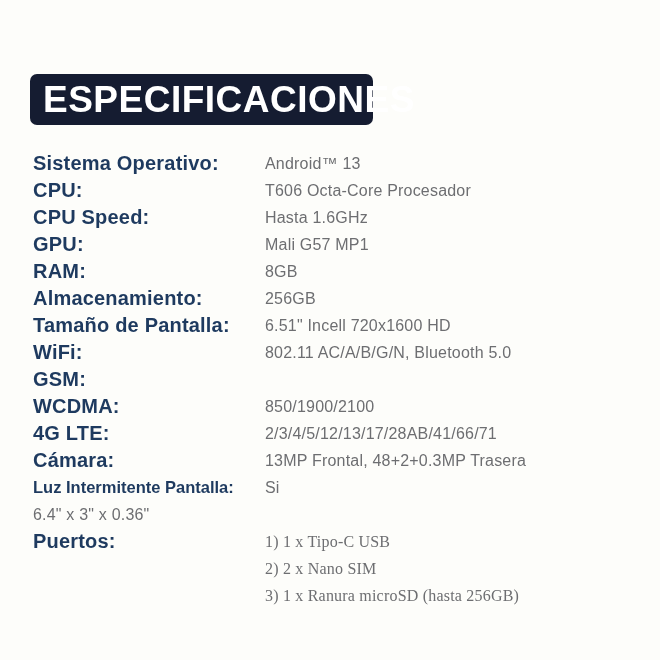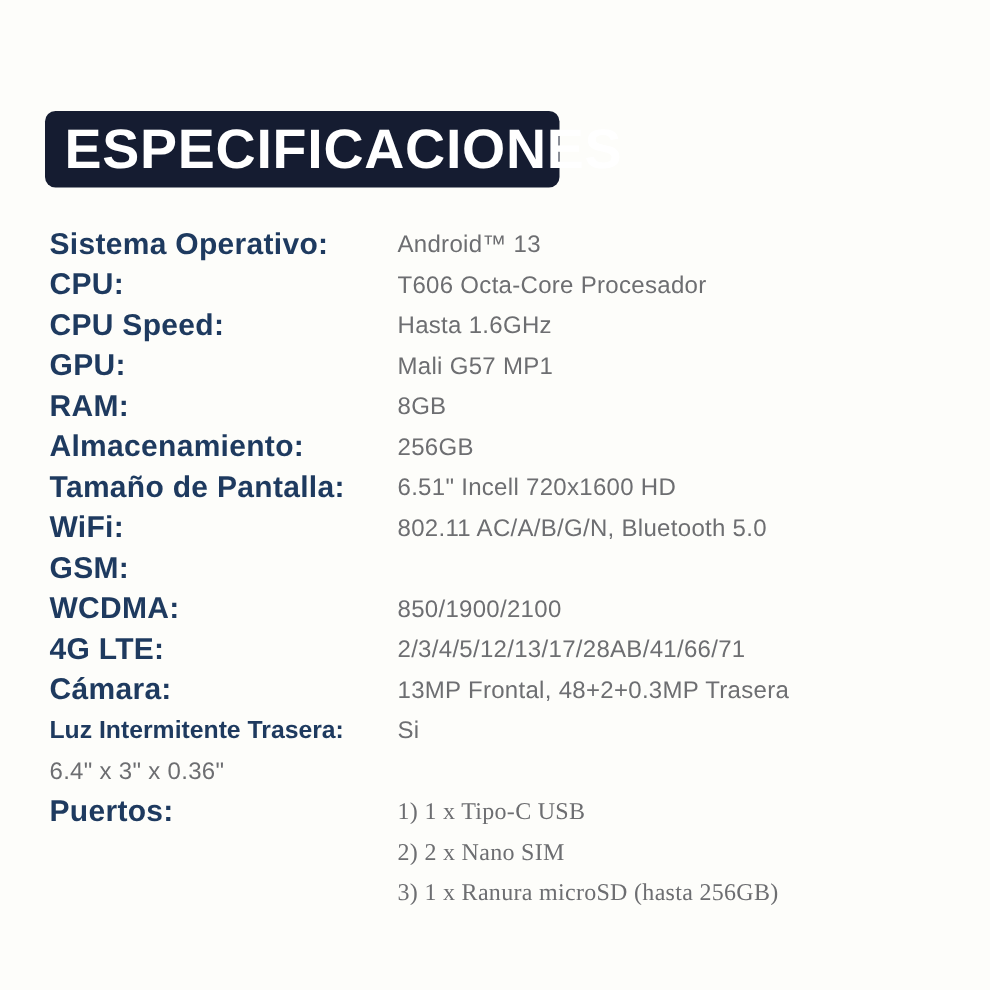--- a/index.html
+++ b/index.html
@@ -113,21 +113,21 @@
     </div>
     <div class="spec-row">
       <span class="spec-label">4G LTE:</span>
       <div class="spec-value">2/3/4/5/12/13/17/28AB/41/66/71</div>
     </div>
     <div class="spec-row">
       <span class="spec-label">Cámara:</span>
       <div class="spec-value">13MP Frontal, 48+2+0.3MP Trasera</div>
     </div>
     <div class="spec-row small">
-      <span class="spec-label">Luz Intermitente Trasera:</span>
+      <span class="spec-label">Luz Intermitente Pantalla:</span>
       <div class="spec-value">Si</div>
     </div>
     <div class="spec-row">
       <div class="spec-value">6.4" x 3" x 0.36"</div>
     </div>
     <div class="spec-row">
       <span class="spec-label">Puertos:</span>
       <div class="spec-value">
         <div>1) 1 x Tipo-C USB</div>
         <div>2) 2 x Nano SIM</div>

